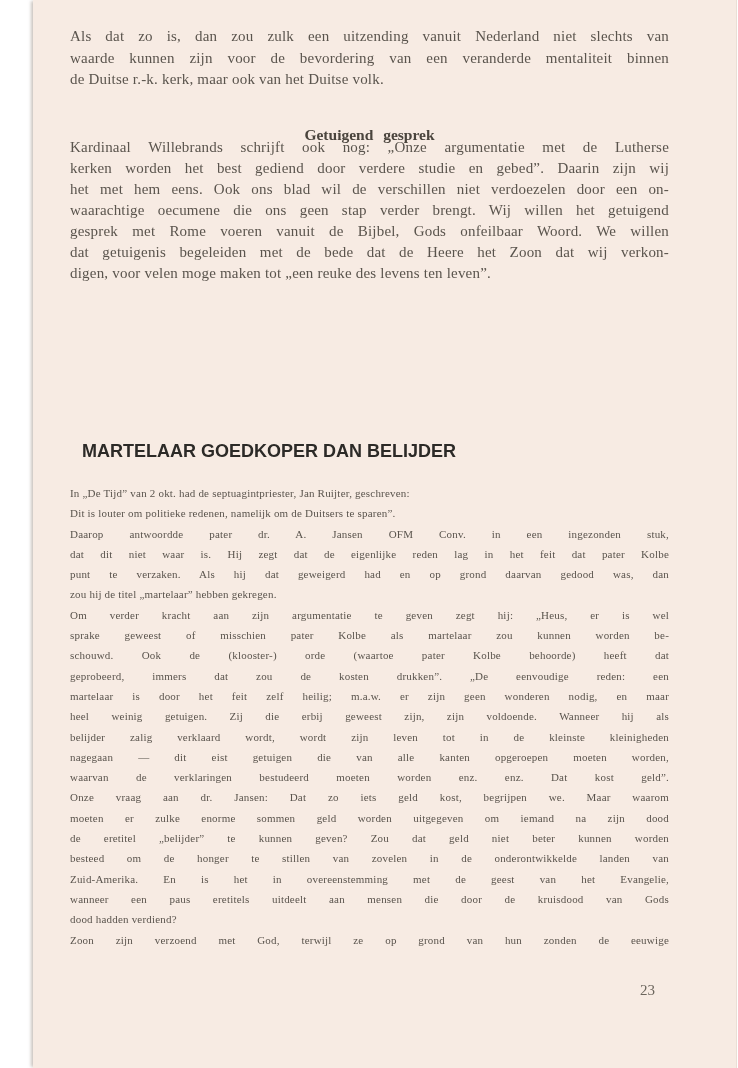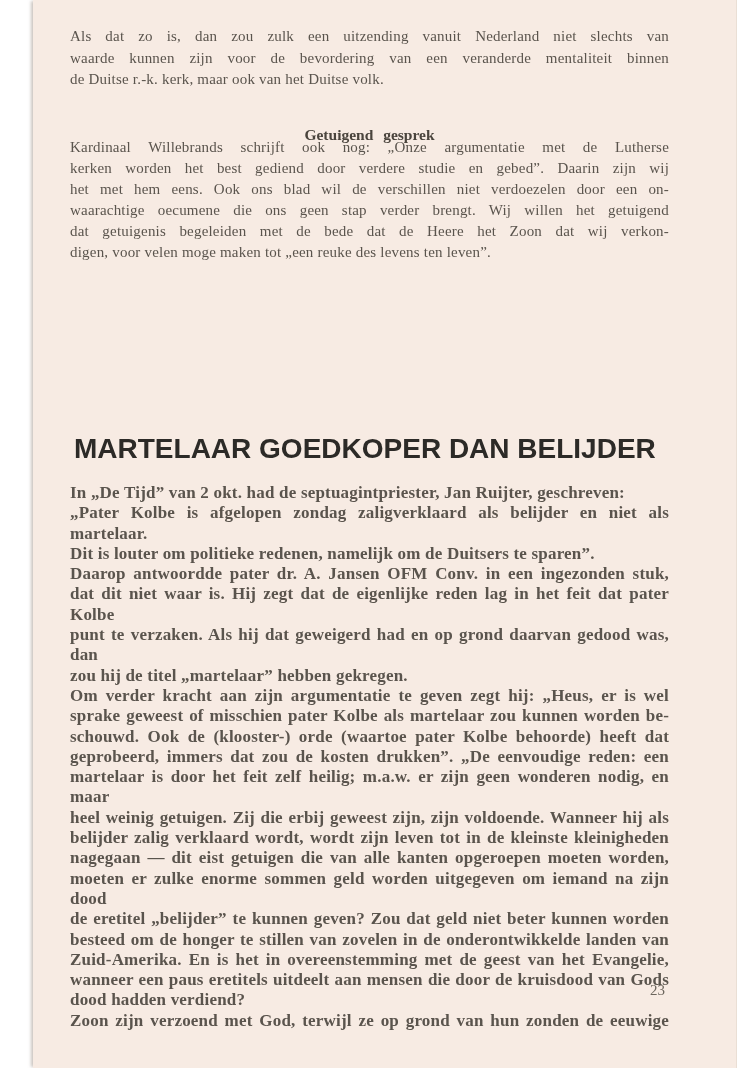--- a/index.html
+++ b/index.html
@@ -73,42 +73,41 @@
     width: 599px;
     font-size: 15px;
     line-height: 21px;
     letter-spacing: 0.2px;
   }
   .title {
     position: absolute;
     top: 429px;
     left: 0;
     width: 599px;
-    margin: 4px;
+    margin: 12px;
     font-family: "Liberation Sans", "DejaVu Sans", sans-serif;
     font-weight: bold;
-    font-size: 28px;
+    font-size: 18px;
     letter-spacing: 0px;
     color: var(--title-text, #2c2a27);
     white-space: nowrap;
   }
   .body-block {
     position: absolute;
     top: 483px;
     left: 0;
     width: 599px;
-    font-size: 17px;
+    font-size: 11px;
     line-height: 20.3px;
     letter-spacing: 0.2px;
-    font-weight: bold;
   }
   .pagenum {
     position: absolute;
     top: 982px;
-    right: 4px;
+    right: 14px;
     font-size: 15px;
     color: var(--pagenum-text, #6b655d);
     text-align: right;
   }
 </style>
 </head>
 <body>
 
 <div class="surround">
   <div class="paper">
@@ -120,42 +119,44 @@
           <div class="tline">de Duitse r.-k. kerk, maar ook van het Duitse volk.</div>
         </div>
 
       <div class="sec-heading">Getuigend gesprek</div>
 
       <div class="para2">
           <div class="tline just">Kardinaal Willebrands schrijft ook nog: „Onze argumentatie met de Lutherse</div>
           <div class="tline just">kerken worden het best gediend door verdere studie en gebed”. Daarin zijn wij</div>
           <div class="tline just">het met hem eens. Ook ons blad wil de verschillen niet verdoezelen door een on-</div>
           <div class="tline just">waarachtige oecumene die ons geen stap verder brengt. Wij willen het getuigend</div>
+          <div class="tline just">gesprek met Rome voeren vanuit de Bijbel, Gods onfeilbaar Woord. We willen</div>
           <div class="tline just">dat getuigenis begeleiden met de bede dat de Heere het Zoon dat wij verkon-</div>
           <div class="tline">digen, voor velen moge maken tot „een reuke des levens ten leven”.</div>
         </div>
 
       <h1 class="title">MARTELAAR GOEDKOPER DAN BELIJDER</h1>
 
       <div class="body-block">
           <div class="tline">In „De Tijd” van 2 okt. had de septuagintpriester, Jan Ruijter, geschreven:</div>
-          <div class="tline just">„Pater Kolbe is afgelopen zondag zaligverklaard als belijder en niet als martelaar.</div>
           <div class="tline">Dit is louter om politieke redenen, namelijk om de Duitsers te sparen”.</div>
           <div class="tline just">Daarop antwoordde pater dr. A. Jansen OFM Conv. in een ingezonden stuk,</div>
           <div class="tline just">dat dit niet waar is. Hij zegt dat de eigenlijke reden lag in het feit dat pater Kolbe</div>
           <div class="tline just">punt te verzaken. Als hij dat geweigerd had en op grond daarvan gedood was, dan</div>
           <div class="tline">zou hij de titel „martelaar” hebben gekregen.</div>
           <div class="tline just">Om verder kracht aan zijn argumentatie te geven zegt hij: „Heus, er is wel</div>
           <div class="tline just">sprake geweest of misschien pater Kolbe als martelaar zou kunnen worden be-</div>
           <div class="tline just">schouwd. Ook de (klooster-) orde (waartoe pater Kolbe behoorde) heeft dat</div>
           <div class="tline just">geprobeerd, immers dat zou de kosten drukken”. „De eenvoudige reden: een</div>
           <div class="tline just">martelaar is door het feit zelf heilig; m.a.w. er zijn geen wonderen nodig, en maar</div>
           <div class="tline just">heel weinig getuigen. Zij die erbij geweest zijn, zijn voldoende. Wanneer hij als</div>
           <div class="tline just">belijder zalig verklaard wordt, wordt zijn leven tot in de kleinste kleinigheden</div>
           <div class="tline just">nagegaan — dit eist getuigen die van alle kanten opgeroepen moeten worden,</div>
+          <div class="tline just">waarvan de verklaringen bestudeerd moeten worden enz. enz. Dat kost geld”.</div>
+          <div class="tline just">Onze vraag aan dr. Jansen: Dat zo iets geld kost, begrijpen we. Maar waarom</div>
           <div class="tline just">moeten er zulke enorme sommen geld worden uitgegeven om iemand na zijn dood</div>
           <div class="tline just">de eretitel „belijder” te kunnen geven? Zou dat geld niet beter kunnen worden</div>
           <div class="tline just">besteed om de honger te stillen van zovelen in de onderontwikkelde landen van</div>
           <div class="tline just">Zuid-Amerika. En is het in overeenstemming met de geest van het Evangelie,</div>
           <div class="tline just">wanneer een paus eretitels uitdeelt aan mensen die door de kruisdood van Gods</div>
           <div class="tline">dood hadden verdiend?</div>
           <div class="tline just">Zoon zijn verzoend met God, terwijl ze op grond van hun zonden de eeuwige</div>
         </div>
 
       <div class="pagenum">23</div>

